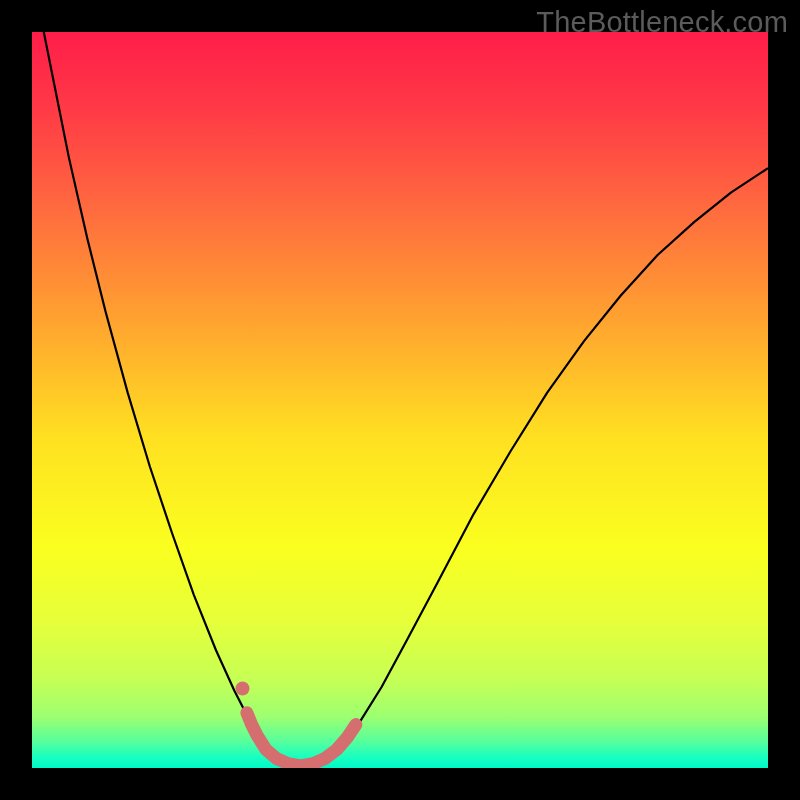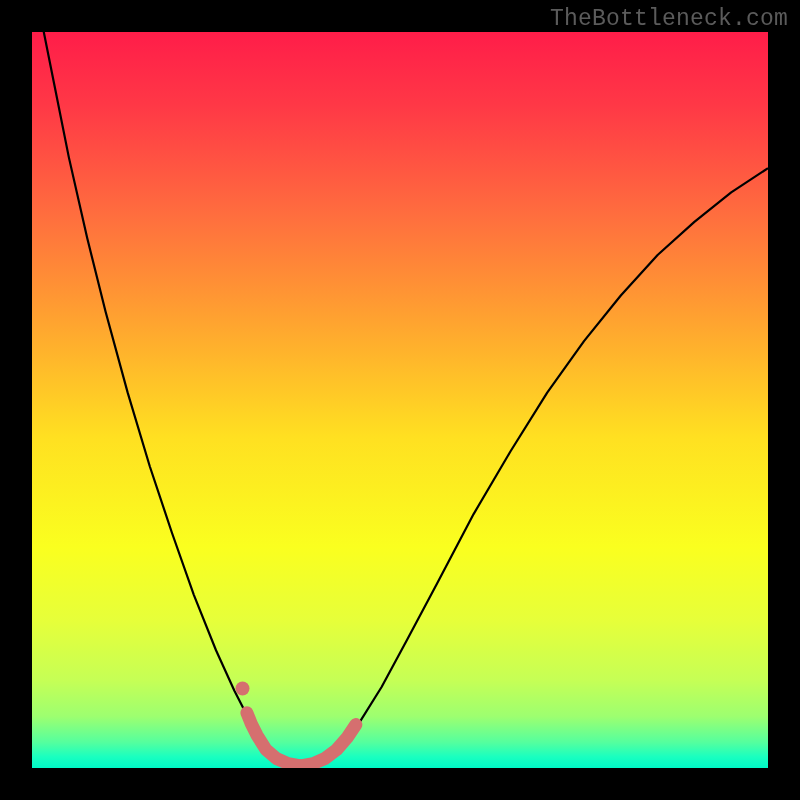--- a/index.html
+++ b/index.html
@@ -32,24 +32,24 @@
     top: 0;
     left: 0;
     width: 100%;
     height: 100%;
   }
   .watermark {
     position: absolute;
     top: 6px;
     right: 12px;
     color: #5b5b5b;
-    font-size: 23px;
+    font-size: 29px;
     font-weight: 500;
     letter-spacing: 0.2px;
-    font-family: Liberation Mono, monospace;
+    font-family: Liberation Sans, sans-serif;
   }
   svg.curve-layer {
     position: absolute;
     top: 0;
     left: 0;
     width: 100%;
     height: 100%;
   }
 </style>
 </head>

